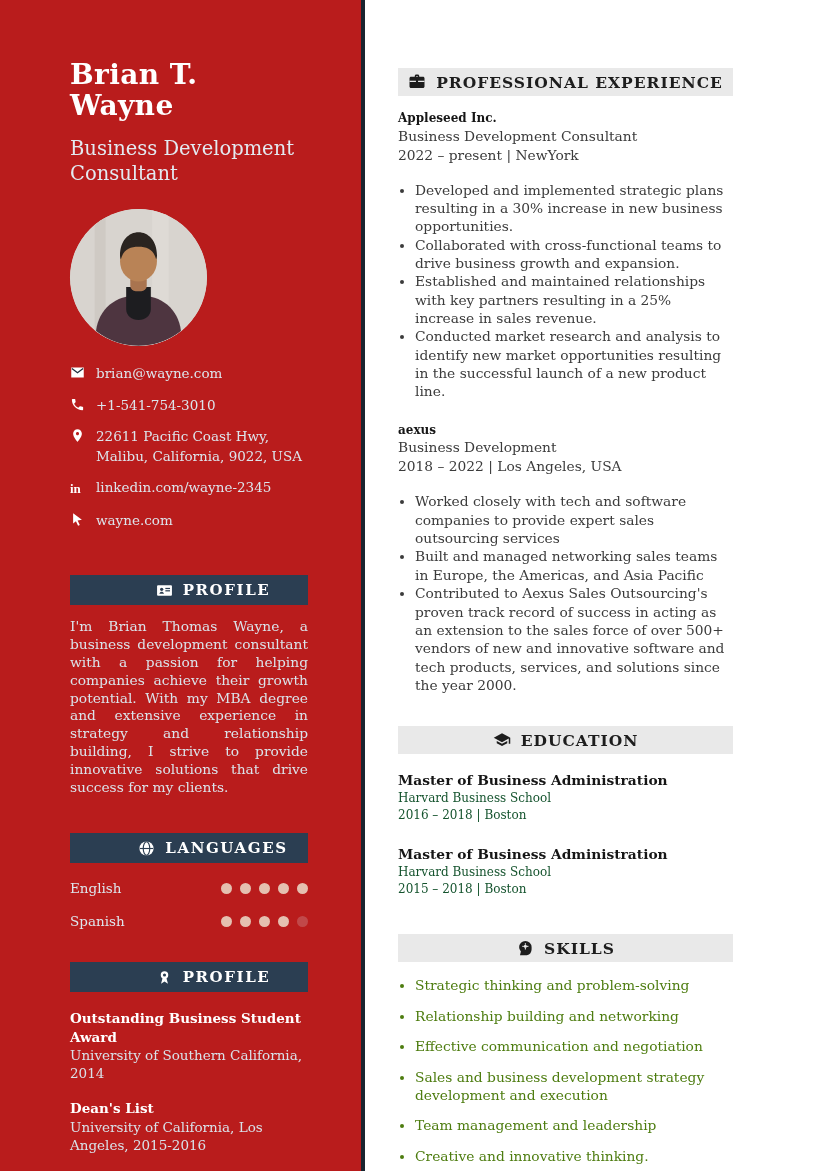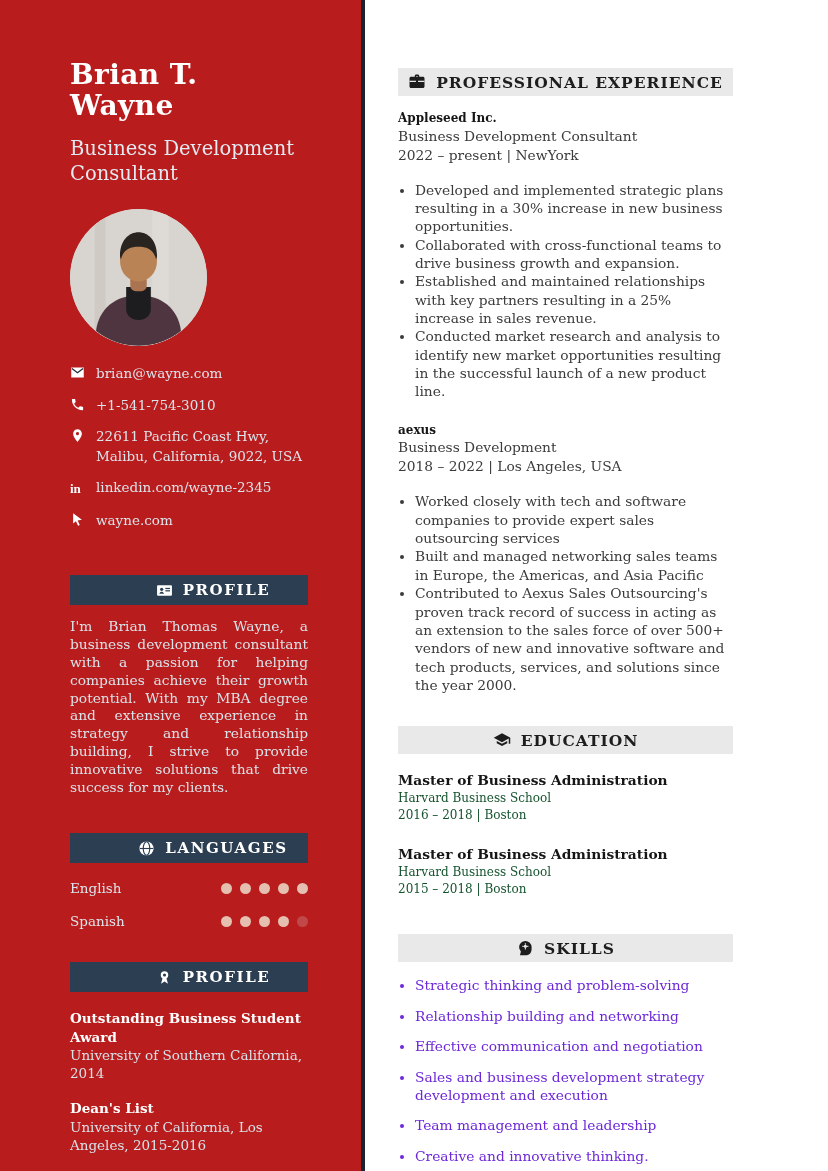--- a/index.html
+++ b/index.html
@@ -65,21 +65,21 @@
   .job ul li { font-size:13.8px; line-height:1.33; color:#3b3b3b; }
 
   .mband.education { margin-top:32px; }
   .edu { margin-top:17px; }
   .edu + .edu { margin-top:22px; }
   .degree { font-size:13.8px; font-weight:bold; color:#161616; line-height:1.38; }
   .school, .eperiod { font-size:12px; line-height:1.38; color:#14532d; }
 
   .mband.skills { margin-top:37px; }
   .skill-list { margin-top:14px; padding-left:17px; }
-  .skill-list li { font-size:13.8px; line-height:1.33; color:#6d28d9; margin-bottom:12px; }
+  .skill-list li { font-size:13.8px; line-height:1.33; color:#4d7c0f; margin-bottom:12px; }
 </style>
 </head>
 <body>
 
 <div class="page">
 
   <aside class="sidebar">
 
     <h1 class="person-name">Brian T. Wayne</h1>
     <div class="person-title">Business Development Consultant</div>

